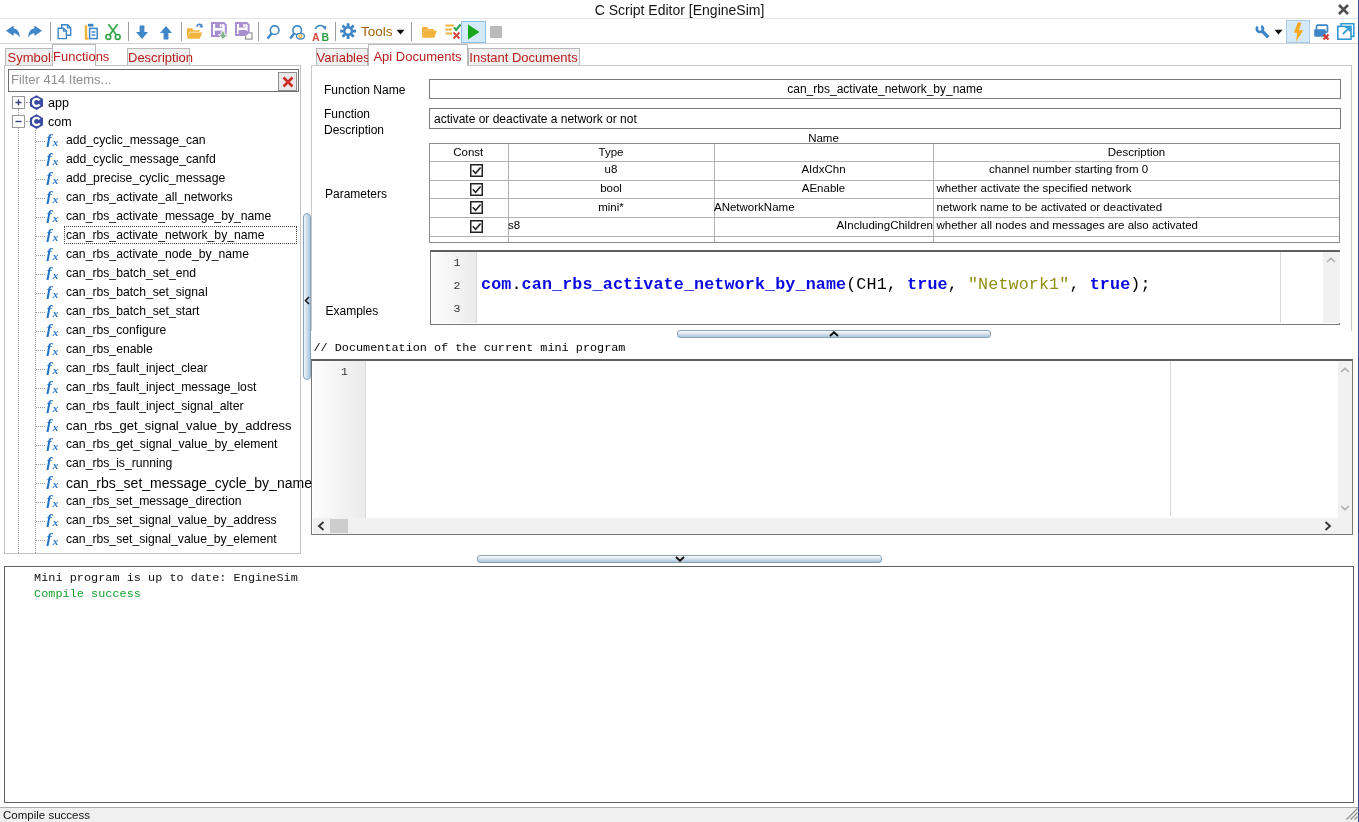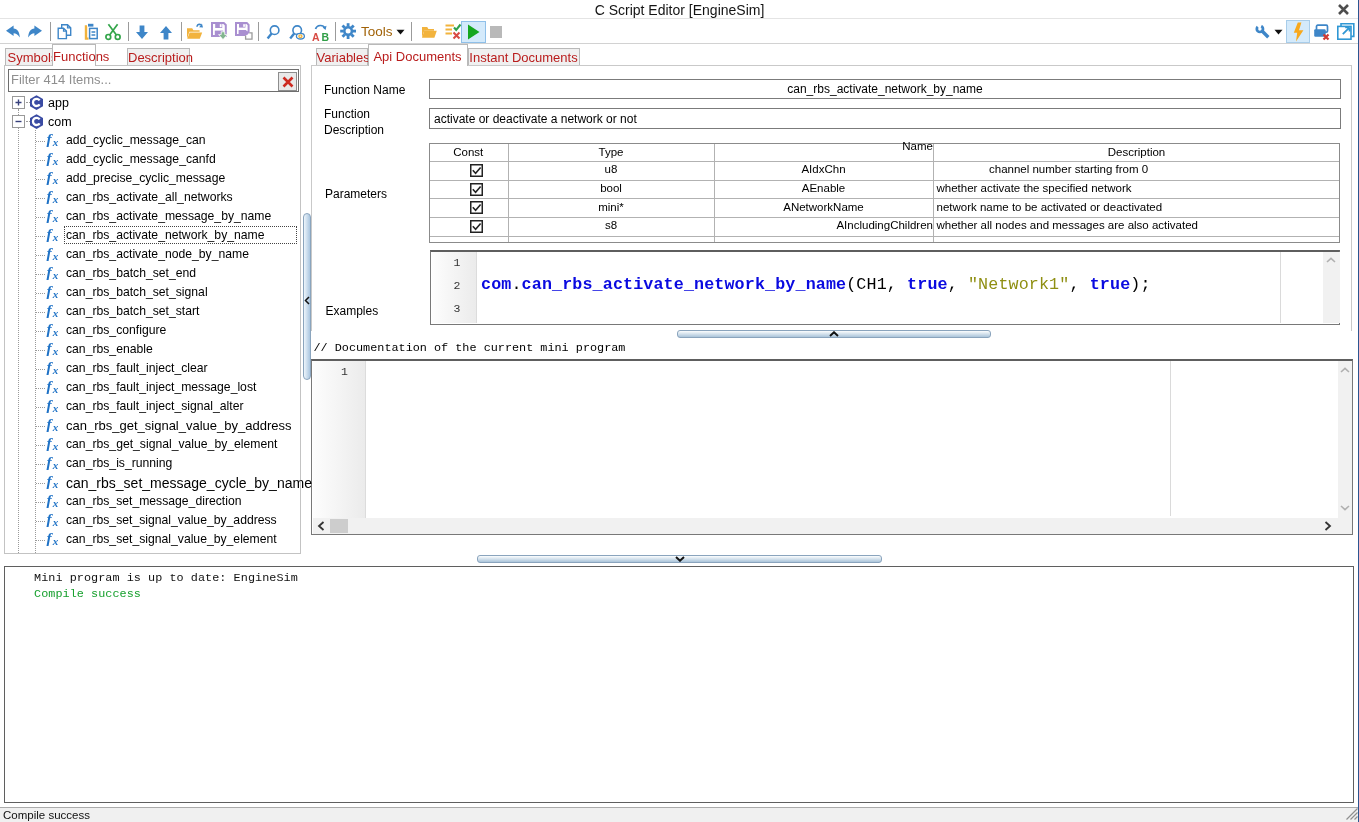--- a/index.html
+++ b/index.html
@@ -271,48 +271,48 @@
 <div class="a" style="left:429.5px;top:161px;width:909.5px;height:1px;background:#b2b2b2;z-index:3"></div>
 <div class="a" style="left:429.5px;top:179.7px;width:909.5px;height:1px;background:#b2b2b2;z-index:3"></div>
 <div class="a" style="left:429.5px;top:198.4px;width:909.5px;height:1px;background:#b2b2b2;z-index:3"></div>
 <div class="a" style="left:429.5px;top:217.1px;width:909.5px;height:1px;background:#b2b2b2;z-index:3"></div>
 <div class="a" style="left:429.5px;top:235.8px;width:909.5px;height:1px;background:#b2b2b2;z-index:3"></div>
 <div class="a" style="left:508px;top:143.5px;width:1px;height:98.0px;background:#b2b2b2;z-index:3"></div>
 <div class="a" style="left:714px;top:143.5px;width:1px;height:98.0px;background:#b2b2b2;z-index:3"></div>
 <div class="a" style="left:933px;top:143.5px;width:1px;height:98.0px;background:#b2b2b2;z-index:3"></div>
 <div class="cell" style="left:428.5px;top:146px;width:79.5px;text-align:center;z-index:3">Const</div>
 <div class="cell" style="left:508px;top:146px;width:206px;text-align:center;z-index:3">Type</div>
-<div class="cell" style="left:714px;top:140px;width:219px;text-align:right;z-index:3">Name</div>
+<div class="cell" style="left:714px;top:132px;width:219px;text-align:center;z-index:3">Name</div>
 <div class="cell" style="left:933px;top:146px;width:407px;text-align:center;z-index:3">Description</div>
 <svg class="a" style="left:470px;top:163.85px;z-index:3" width="13" height="13" viewBox="0 0 13 13">
     <rect x="0.75" y="0.75" width="11.5" height="11.5" fill="#fff" stroke="#222" stroke-width="1.5"></rect>
     <path d="M2.8 6.2 L5.6 9.2 10.6 3.4" fill="none" stroke="#222" stroke-width="1.6"></path>
   </svg>
 <div class="cell" style="left:508px;top:163.35px;width:206px;text-align:center;z-index:3">u8</div>
 <div class="cell" style="left:714px;top:163.35px;width:219px;text-align:center;z-index:3">AIdxChn</div>
 <div class="cell" style="left:989px;top:163.35px;z-index:3">channel number starting from 0</div>
 <svg class="a" style="left:470px;top:182.54999999999998px;z-index:3" width="13" height="13" viewBox="0 0 13 13">
     <rect x="0.75" y="0.75" width="11.5" height="11.5" fill="#fff" stroke="#222" stroke-width="1.5"></rect>
     <path d="M2.8 6.2 L5.6 9.2 10.6 3.4" fill="none" stroke="#222" stroke-width="1.6"></path>
   </svg>
 <div class="cell" style="left:508px;top:182.04999999999998px;width:206px;text-align:center;z-index:3">bool</div>
 <div class="cell" style="left:714px;top:182.04999999999998px;width:219px;text-align:center;z-index:3">AEnable</div>
 <div class="cell" style="left:936.5px;top:182.04999999999998px;z-index:3">whether activate the specified network</div>
 <svg class="a" style="left:470px;top:201.25px;z-index:3" width="13" height="13" viewBox="0 0 13 13">
     <rect x="0.75" y="0.75" width="11.5" height="11.5" fill="#fff" stroke="#222" stroke-width="1.5"></rect>
     <path d="M2.8 6.2 L5.6 9.2 10.6 3.4" fill="none" stroke="#222" stroke-width="1.6"></path>
   </svg>
 <div class="cell" style="left:508px;top:200.75px;width:206px;text-align:center;z-index:3">mini*</div>
-<div class="cell" style="left:714px;top:200.75px;width:219px;text-align:center;z-index:3">ANetworkName</div>
+<div class="cell" style="left:714px;top:200.75px;width:219px;text-align:left;z-index:3">ANetworkName</div>
 <div class="cell" style="left:936.5px;top:200.75px;z-index:3">network name to be activated or deactivated</div>
 <svg class="a" style="left:470px;top:219.95px;z-index:3" width="13" height="13" viewBox="0 0 13 13">
     <rect x="0.75" y="0.75" width="11.5" height="11.5" fill="#fff" stroke="#222" stroke-width="1.5"></rect>
     <path d="M2.8 6.2 L5.6 9.2 10.6 3.4" fill="none" stroke="#222" stroke-width="1.6"></path>
   </svg>
-<div class="cell" style="left:508px;top:219.45px;width:206px;text-align:center;z-index:3">s8</div>
+<div class="cell" style="left:508px;top:219.45px;width:206px;text-align:left;z-index:3">s8</div>
 <div class="cell" style="left:714px;top:219.45px;width:219px;text-align:right;z-index:3">AIncludingChildren</div>
 <div class="cell" style="left:936.5px;top:219.45px;z-index:3">whether all nodes and messages are also activated</div>
 <div class="lab" style="left:325.5px;top:304px;z-index:2">Examples</div>
 <div class="a" style="left:430px;top:249.5px;width:910px;height:75.0px;border:1px solid #787878;border-top:2px solid #5e5e5e;background:#fff;z-index:2"></div>
 <div class="a gut" style="left:431.5px;top:251.5px;width:45.5px;height:71.5px;border-right:1px solid #dcdcdc;z-index:3"></div>
 <div class="a mono" style="left:430px;top:256.0px;width:30.5px;text-align:right;font-size:11.5px;color:#333;z-index:4">1</div>
 <div class="a mono" style="left:430px;top:279.0px;width:30.5px;text-align:right;font-size:11.5px;color:#333;z-index:4">2</div>
 <div class="a mono" style="left:430px;top:302.0px;width:30.5px;text-align:right;font-size:11.5px;color:#333;z-index:4">3</div>
 <div class="a" style="left:1280px;top:252px;width:1px;height:71px;background:#dadada;z-index:3"></div>
 <div class="a" style="left:1322.5px;top:251.5px;width:17px;height:71.5px;background:#f1f1f1;z-index:4"></div>

